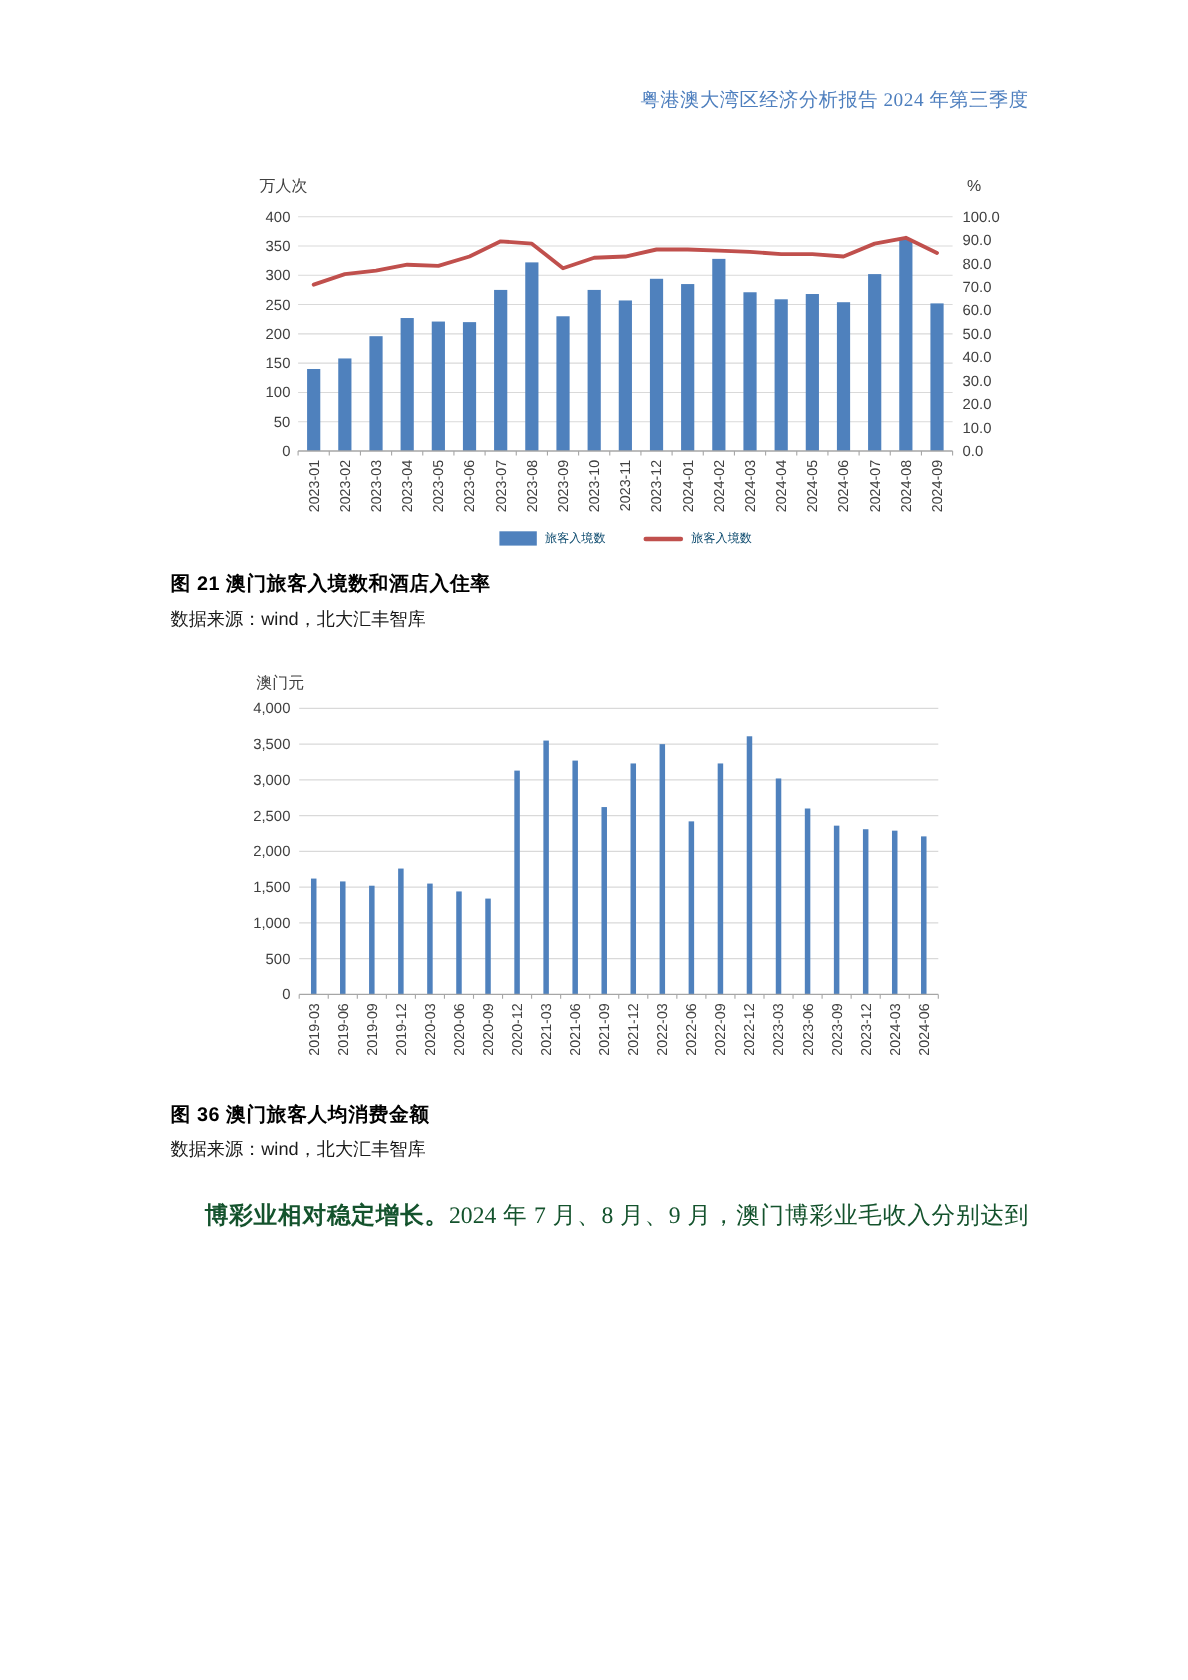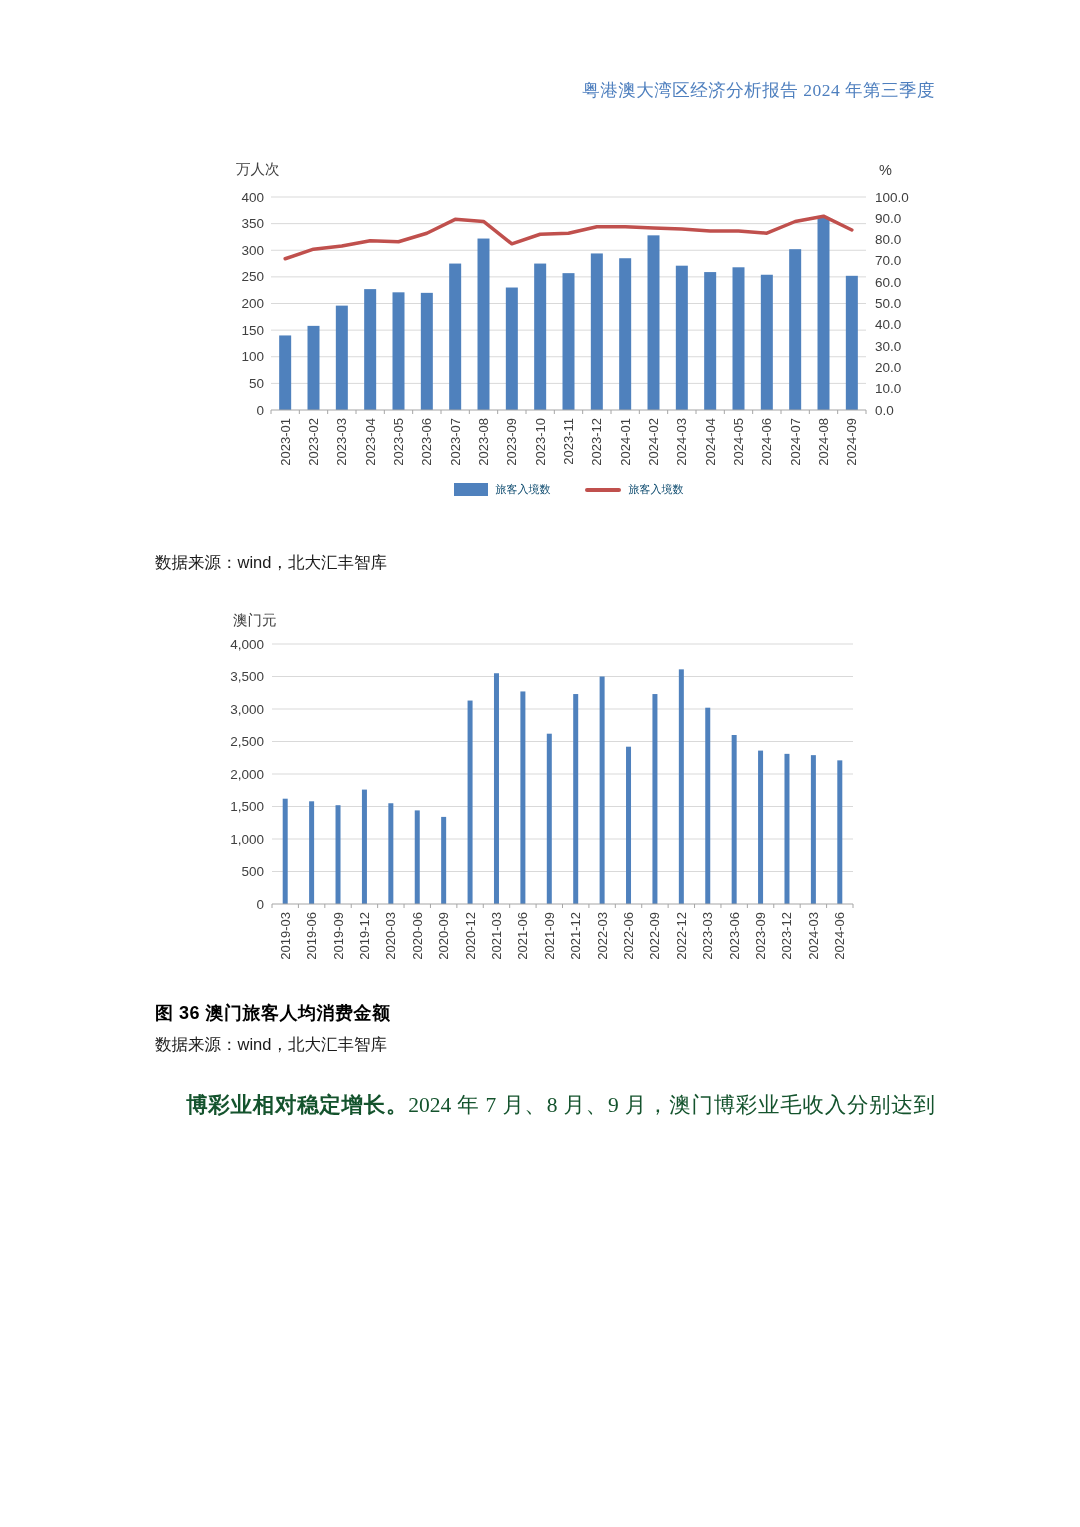--- a/index.html
+++ b/index.html
@@ -160,20 +160,21 @@
         <span class="swatch-bar"></span>
         <span>旅客入境数</span>
       </span>
       <span class="legend-item">
         <span class="swatch-line"></span>
         <span>旅客入境数</span>
       </span>
     </div>
   </div>
 
+  <div class="caption" style="top:518px;">图 21  澳门旅客入境数和酒店入住率</div>
   <div class="source" style="top:552px;">数据来源：wind，北大汇丰智库</div>
 
   <div class="chart-block" style="left:195px;top:605px;width:700px;height:390px;">
     <div class="axis-unit" style="left:38px;top:6px;">澳门元</div>
     <svg id="svg-fig22" width="700" height="390">
         <line x1="77" x2="658" y1="266.5" y2="266.5" stroke="#d9d9d9" stroke-width="1"></line>
         <line x1="77" x2="658" y1="234" y2="234" stroke="#d9d9d9" stroke-width="1"></line>
         <line x1="77" x2="658" y1="201.5" y2="201.5" stroke="#d9d9d9" stroke-width="1"></line>
         <line x1="77" x2="658" y1="169" y2="169" stroke="#d9d9d9" stroke-width="1"></line>
         <line x1="77" x2="658" y1="136.5" y2="136.5" stroke="#d9d9d9" stroke-width="1"></line>

